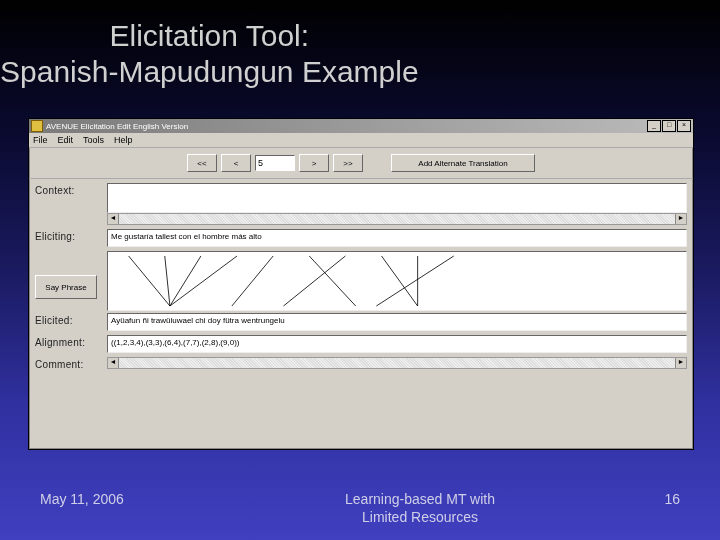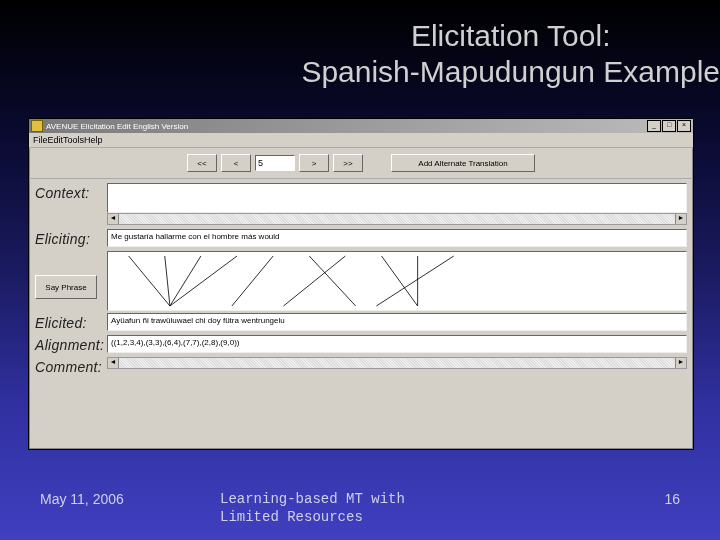--- a/index.html
+++ b/index.html
@@ -23,21 +23,21 @@
     padding-top: 18px;
     line-height: 1.2;
     background: transparent;
   }
   .title-wrap {
     position: absolute;
     top: 0; left: 0; right: 0;
     height: 110px;
     display: flex;
     align-items: flex-start;
-    justify-content: flex-end;
+    justify-content: flex-start;
   }
   .title-text {
     color: #e8e8e8;
     mix-blend-mode: normal;
   }
   
   .title-text { color: #d0d0d0; }
 
   .app-window {
     position: absolute;
@@ -68,20 +68,21 @@
   .titlebar .win-btns { display: flex; gap: 1px; }
   .titlebar .win-btn {
     width: 12px; height: 10px; background: #d4d0c8; border: 1px solid #000; font-size: 7px; line-height: 8px; text-align: center; color:#000;
   }
   .menubar {
     height: 14px;
     background: #d4d0c8;
     display: flex;
     align-items: center;
     padding: 0 4px;
+    gap: 10px;
     font-size: 9px;
     border-bottom: 1px solid #aaa;
   }
   .menubar span { cursor: default; }
 
   .toolbar {
     height: 24px;
     display: flex;
     align-items: center;
     justify-content: center;
@@ -118,25 +119,24 @@
     position: relative;
     padding: 4px 6px 4px 6px;
   }
   .row {
     display: flex;
     align-items: flex-start;
     margin-bottom: 4px;
   }
   .row-label {
     width: 72px;
-    font-size: 14px;
+    font-size: 10px;
     padding-top: 2px;
     color: #222;
     letter-spacing: 0.3px;
-    font-style: italic;
   }
   .field-wrap { flex: 1; position: relative; }
   .text-field {
     background: #fff;
     border-top: 1px solid #666;
     border-left: 1px solid #666;
     border-right: 1px solid #eee;
     border-bottom: 1px solid #eee;
     height: 14px;
     font-size: 8px;
@@ -191,21 +191,21 @@
     position: absolute;
     bottom: 14px;
     left: 0; right: 0;
     display: flex;
     color: #cfcfe8;
     font-size: 14px;
     padding: 0 40px;
     align-items: flex-start;
   }
   .footer .date { width: 180px; }
-  .footer .mid { flex: 1; text-align: left; line-height: 1.25; font-family: Liberation Mono, monospace; }
+  .footer .mid { flex: 1; text-align: center; line-height: 1.25; }
   .footer .pg { width: 60px; text-align: right; }
 </style>
 </head>
 <body>
 
 <div class="slide">
 
   <div class="title-wrap">
     <div class="title">
       <div class="title-text">Elicitation Tool:</div>
@@ -252,21 +252,21 @@
             <div class="arrow">◄</div>
             <div class="track"></div>
             <div class="arrow r">►</div>
           </div>
         </div>
       </div>
 
       <div class="row">
         <div class="row-label">Eliciting:</div>
         <div class="field-wrap">
-          <div class="text-field">Me gustaría hallarme con el hombre más would</div>
+          <div class="text-field">Me gustaría tallest con el hombre más alto</div>
         </div>
       </div>
 
       <div class="row" style="margin-bottom:2px">
         <div class="row-label"></div>
         <div class="field-wrap">
           <div class="align-box">
             <svg viewBox="0 0 560 58" preserveAspectRatio="none">
               <g stroke="#000" stroke-width="0.8">
                 <line x1="20" y1="4" x2="60" y2="54"></line>

